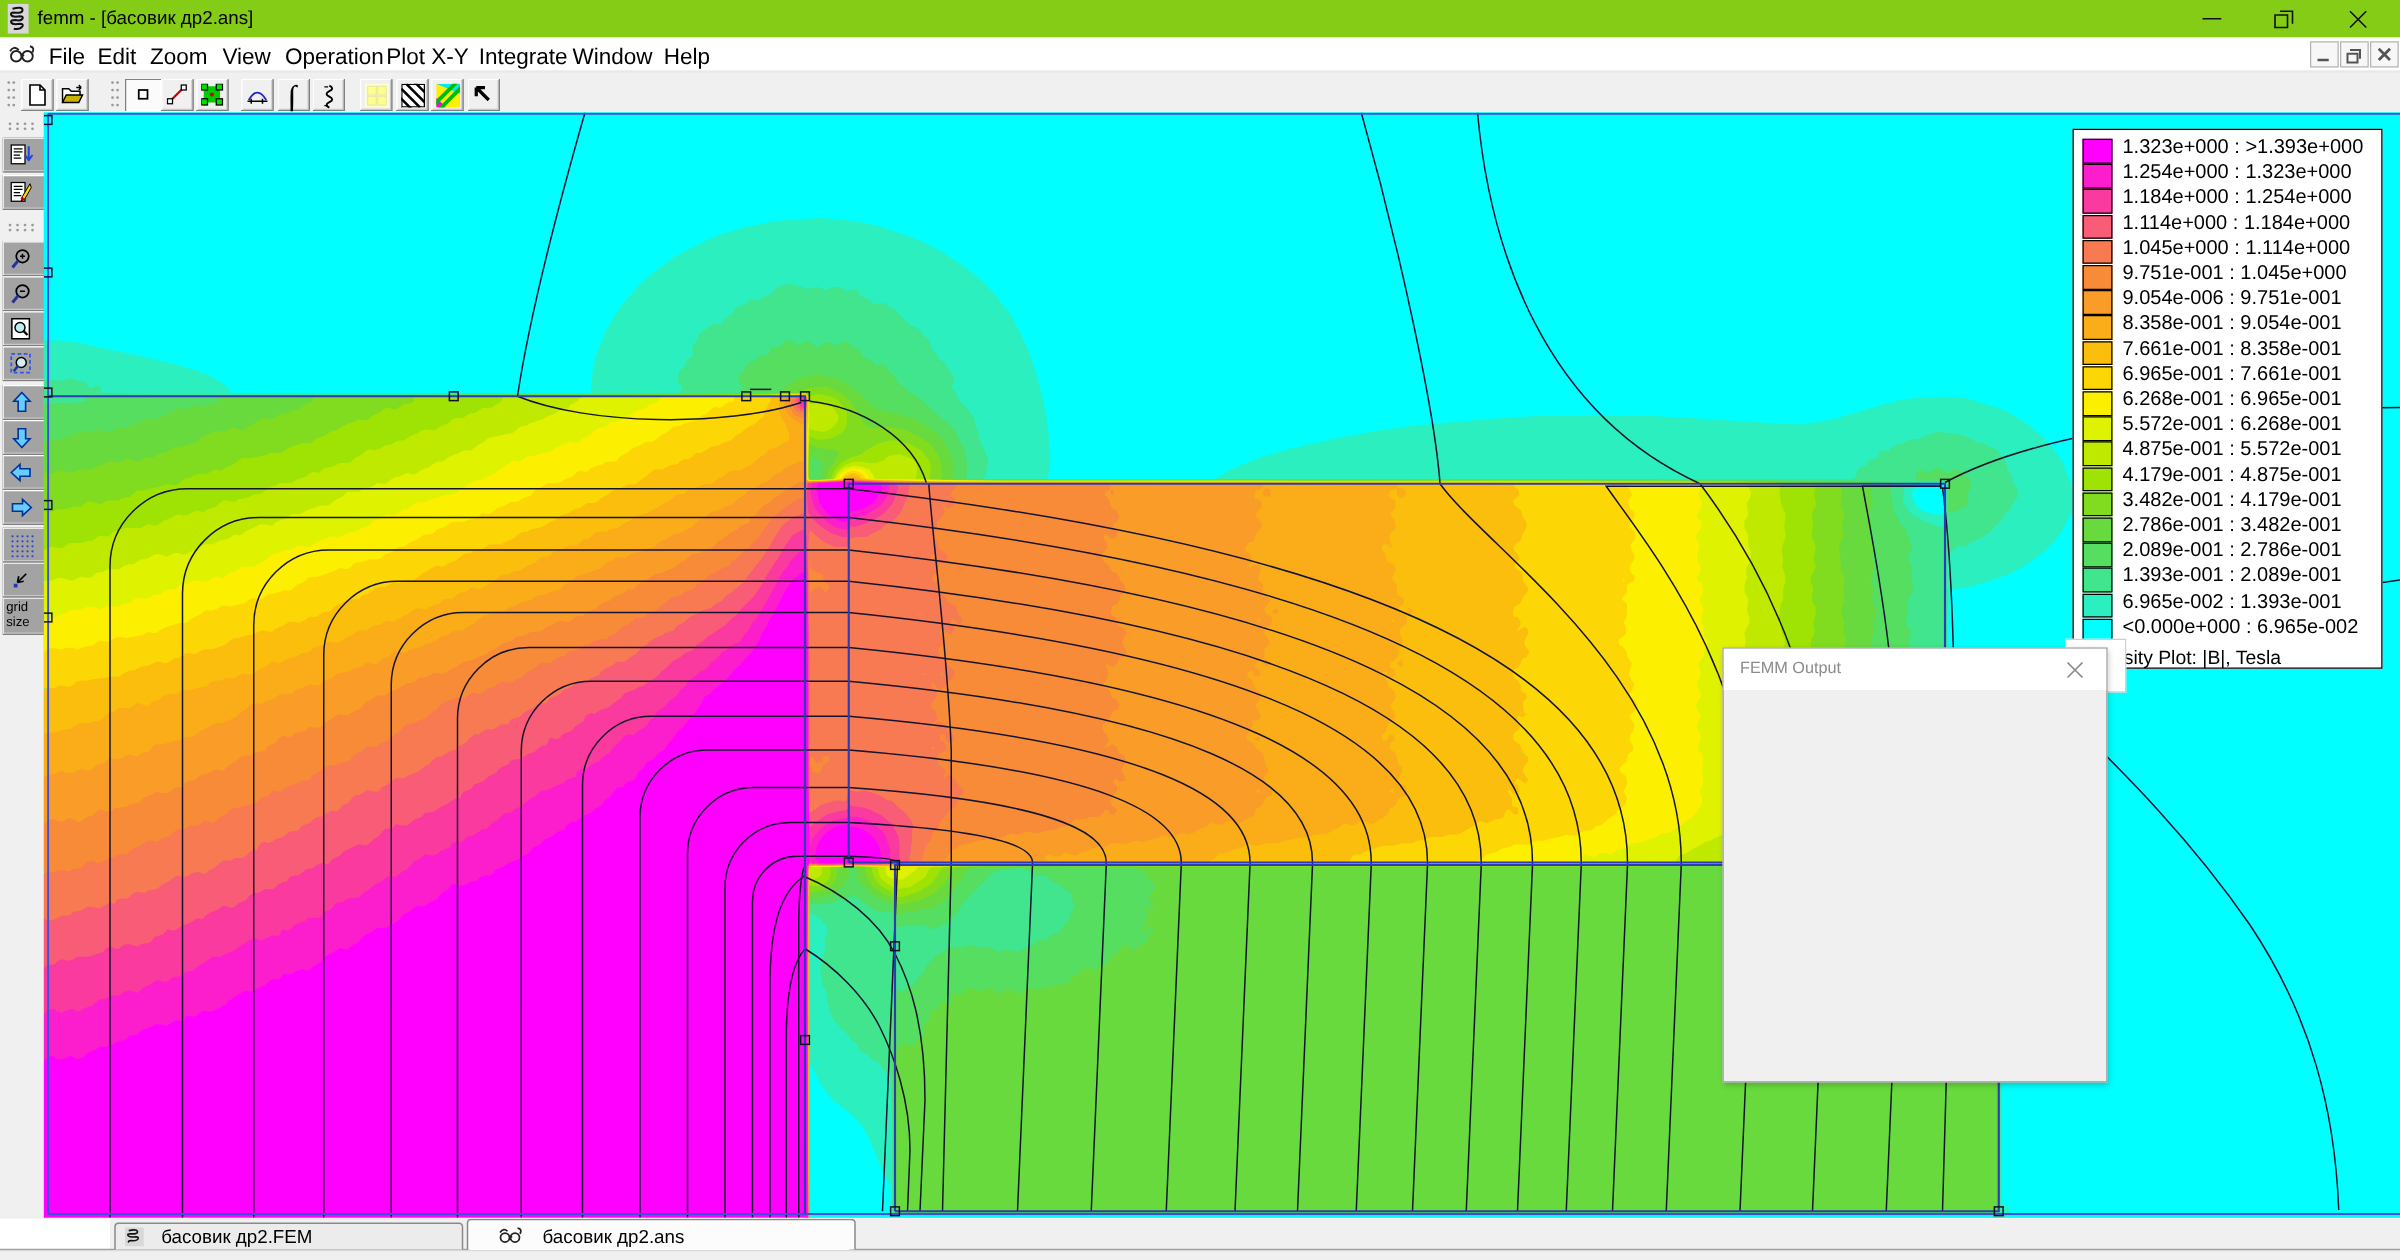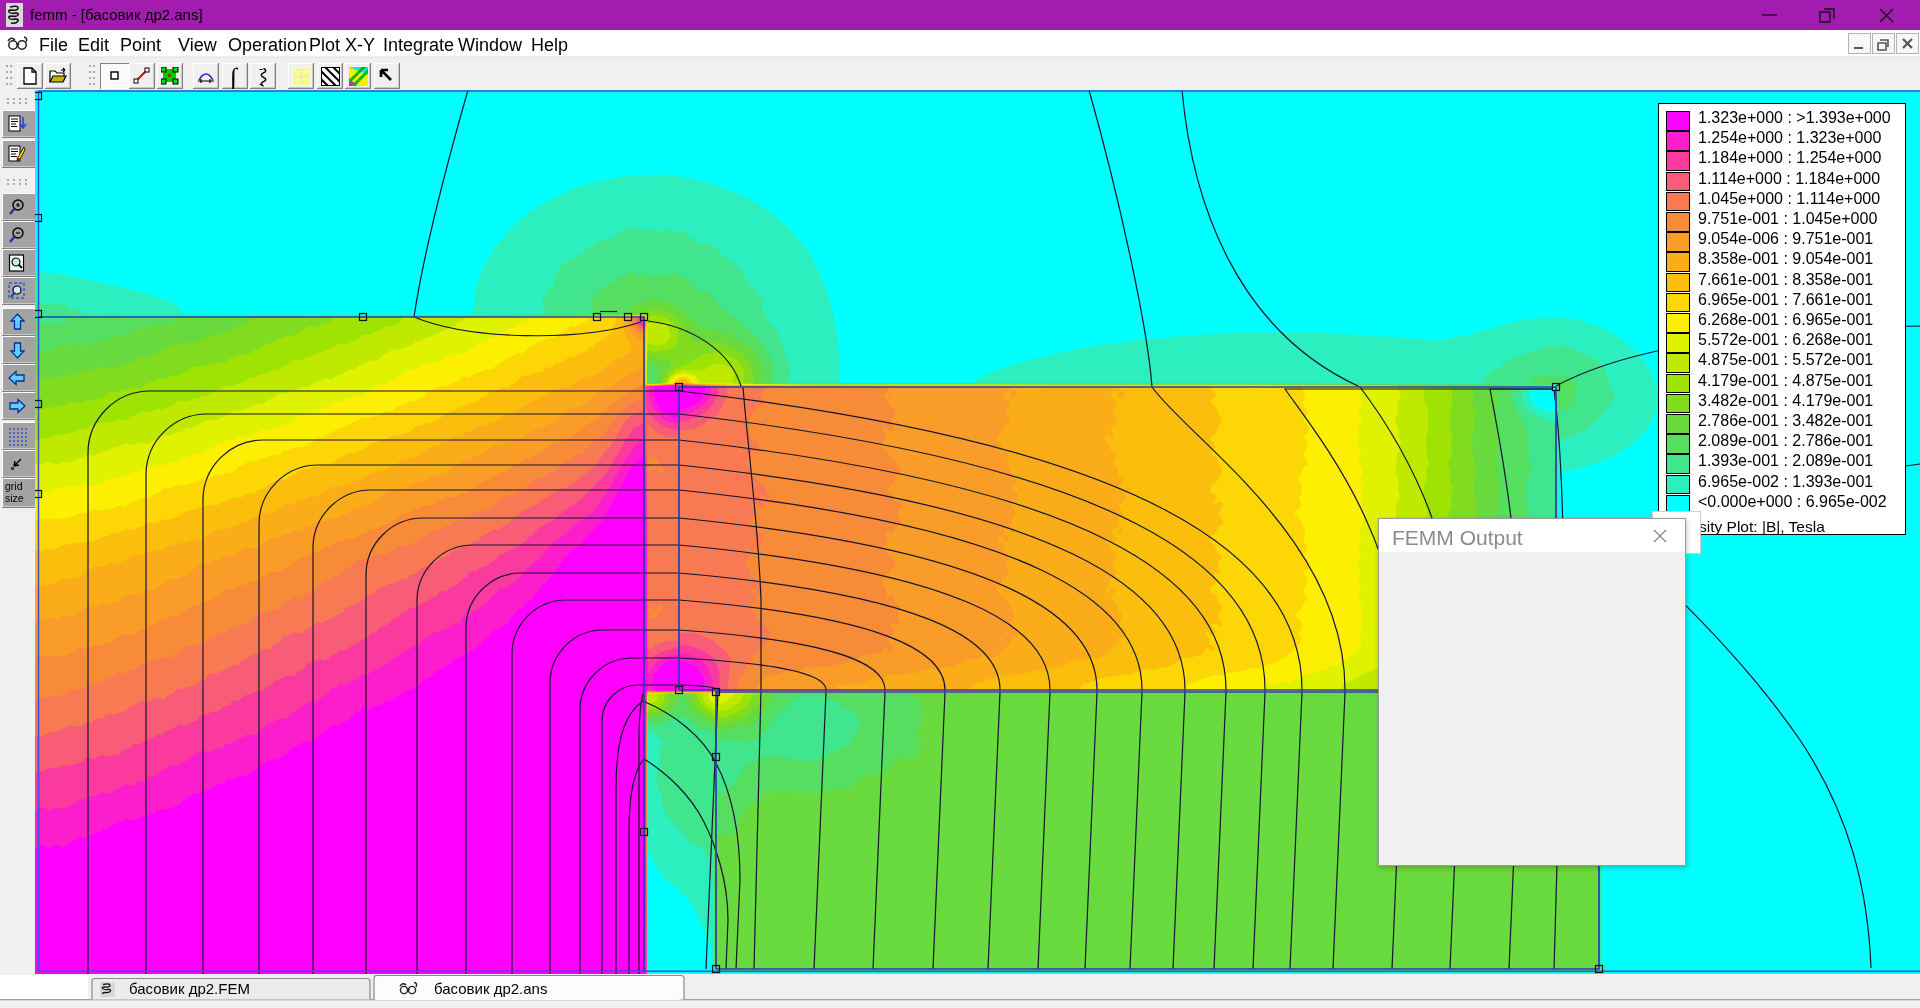--- a/index.html
+++ b/index.html
@@ -1,16 +1,16 @@
 <!DOCTYPE html>
 <html><head><meta charset="utf-8">
 <style>
 * { margin:0; padding:0; box-sizing:border-box; }
 html,body { width:1920px; height:1008px; overflow:hidden; font-family:"Liberation Sans",sans-serif; background:#f0f0f0; }
-#titlebar { position:absolute; left:0; top:0; width:1920px; height:30px; background:#a21caf; }
+#titlebar { position:absolute; left:0; top:0; width:1920px; height:30px; background:#84cc16; }
 #titletxt { position:absolute; left:30px; top:6px; font-size:15px; color:#000; }
 #menubar { position:absolute; left:0; top:30px; width:1920px; height:27px; background:#ffffff; border-bottom:1px solid #f0f0f0; }
 .mi { position:absolute; top:5px; font-size:18px; color:#000; }
 #toolbar { position:absolute; left:0; top:57px; width:1920px; height:33px; background:#f0f0f0; border-top:1px solid #e5e5e5; }
 .tbtn { position:absolute; top:5px; width:26px; height:26px; background:#f0f0f0;
   box-shadow: inset -1px -1px 0 #808080, inset 1px 1px 0 #ffffff, inset -2px -2px 0 #c8c8c8; }
 .tbtn.pressed { background:#fbfbfb; box-shadow: inset 1px 1px 0 #808080, inset -1px -1px 0 #ffffff; }
 .tbtn svg { position:absolute; left:4px; top:4px; }
 #sidebar { position:absolute; left:0; top:90px; width:35px; height:885px; background:#f0f0f0; }
 .sbtn { position:absolute; left:2px; width:42px; height:28px; background:#a3a3a3;
@@ -18,21 +18,21 @@
 .sbtn svg { position:absolute; left:6px; top:5px; }
 #canvas { position:absolute; left:35px; top:90px; width:1885px; height:884px; background:#00FFFF; overflow:hidden; }
 #legend { position:absolute; left:1658px; top:103px; width:248px; height:432px; background:#ffffff; border:1.5px solid #000; }
 .sw { position:absolute; left:7px; width:24px; height:19.5px; border:1.2px solid #000; }
 .swt { position:absolute; left:39px; font-size:16px; color:#000000; }
 #legcap { position:absolute; left:40px; top:414px; font-size:15.5px; color:#000; }
 #xbox { position:absolute; left:1652px; top:511px; width:49px; height:43px; background:#ffffff; border:1px solid #cfcfcf; }
 #xbox svg { position:absolute; left:8px; top:13px; }
 #dialog { position:absolute; left:1378px; top:518px; width:308px; height:348px; background:#f0f0f0; border:1px solid #9a9a9a; box-shadow:1px 2px 5px rgba(0,0,0,0.22); }
 #dlgtitle { position:absolute; left:0; top:0; width:100%; height:33px; background:#ffffff; }
-#dlgtitle span { position:absolute; left:13px; top:7px; font-size:21px; color:#8b8b8b; }
+#dlgtitle span { position:absolute; left:13px; top:7px; font-size:13px; color:#8b8b8b; }
 #dlgbody { position:absolute; left:15px; top:50px; font-size:15.5px; line-height:22.7px; color:#000; white-space:pre; }
 #tabbar { position:absolute; left:0; top:975px; width:1920px; height:25px; background:#f0f0f0; }
 #tabwhite { position:absolute; left:0; top:975px; width:88px; height:25px; background:#ffffff; }
 #statusbar { position:absolute; left:0; top:1000px; width:1920px; height:8px; background:#f0f0f0; border-top:1px solid #d9d9d9; }
 .mdib { position:absolute; top:3px; width:23px; height:21px; background:#f7f7f7; border:1px solid #b4b4b4; }
 </style></head>
 <body>
 <div id="titlebar">
   <svg width="17" height="24" style="position:absolute;left:6px;top:3px">
     <rect x="0" y="0" width="17" height="24" fill="#d8d8d8"></rect>
@@ -46,21 +46,21 @@
   </svg>
 </div>
 <div id="menubar">
   <svg width="22" height="18" style="position:absolute;left:7px;top:4px">
     <circle cx="6" cy="11" r="4.2" fill="none" stroke="#222" stroke-width="1.5"></circle>
     <circle cx="15" cy="11" r="4.2" fill="none" stroke="#222" stroke-width="1.5"></circle>
     <path d="M1 7 Q4 2 8 6 M10 11 Q11 9 12 11 M19 8 Q21 4 17 3" fill="none" stroke="#222" stroke-width="1.5"></path>
   </svg>
   <div class="mi" style="left:39px">File</div>
   <div class="mi" style="left:78px">Edit</div>
-  <div class="mi" style="left:120px">Point</div>
+  <div class="mi" style="left:120px">Zoom</div>
   <div class="mi" style="left:178px">View</div>
   <div class="mi" style="left:228px">Operation</div>
   <div class="mi" style="left:309px">Plot X-Y</div>
   <div class="mi" style="left:383px">Integrate</div>
   <div class="mi" style="left:458px">Window</div>
   <div class="mi" style="left:531px">Help</div>
   <div class="mdib" style="left:1848px"><svg width="21" height="19">
         <path d="M5 14 h9" stroke="#555" stroke-width="2"></path>
       </svg></div>
   <div class="mdib" style="left:1872px"><svg width="21" height="19">

